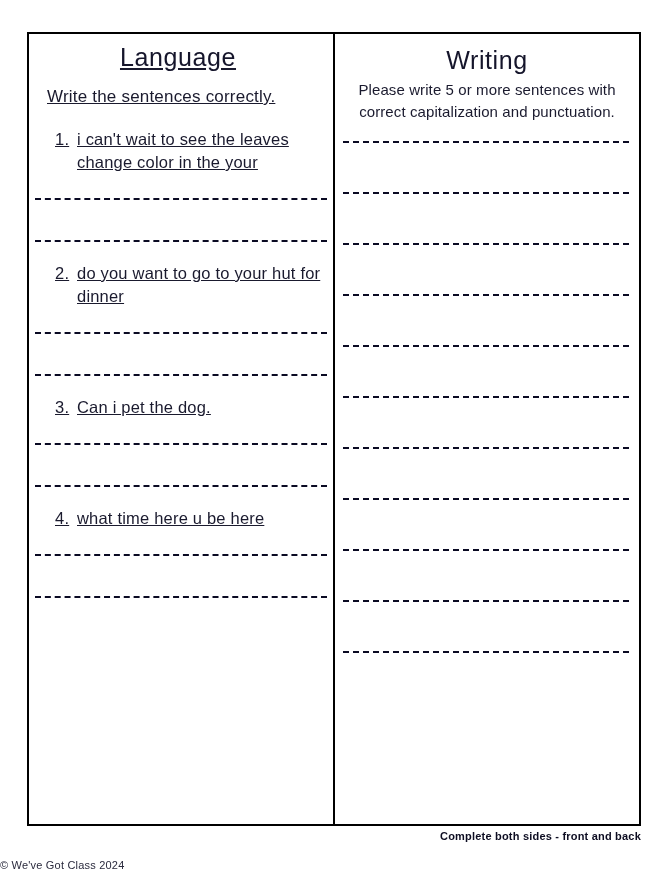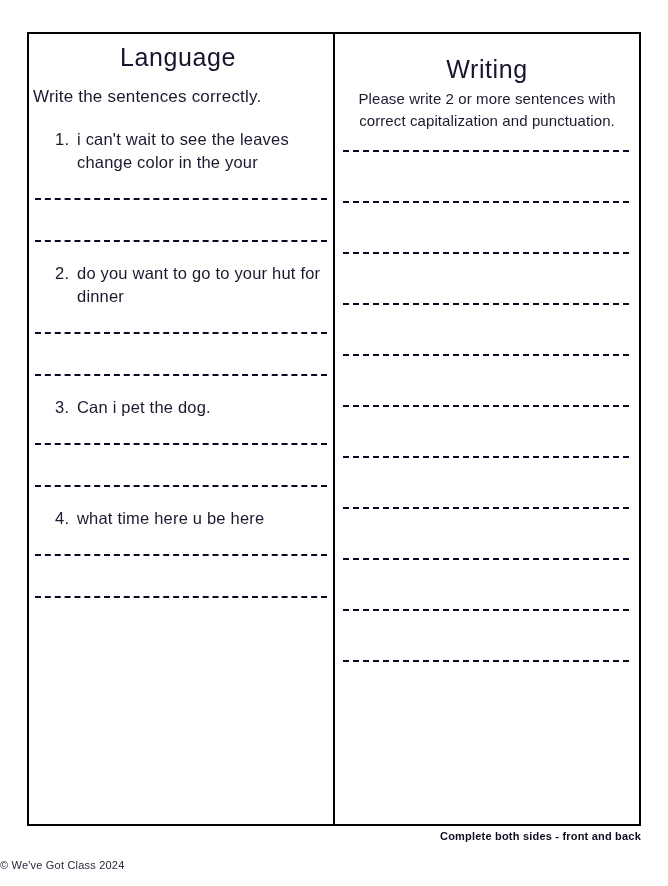--- a/index.html
+++ b/index.html
@@ -30,43 +30,44 @@
 
   .col {
     box-sizing: border-box;
     position: relative;
     height: 100%;
   }
   .col-left {
     width: 306px;
     border-right: 2px solid #000000;
     padding: 0 10px 0 4px;
+    text-decoration: underline;
   }
   .col-right {
     width: 304px;
-    padding: 12px 8px 0 8px;
+    padding: 3px 8px 0 8px;
   }
 
   
   .col-title {
     text-align: center;
     font-size: 25px;
     line-height: 30px;
     font-weight: 400;
     letter-spacing: 0.6px;
     margin-top: 8px;
     color: #15152b;
   }
 
   
   .instruction {
     font-size: 17px;
     line-height: 22px;
     margin-top: 14px;
-    margin-left: 0;
+    margin-left: 14px;
     letter-spacing: 0.2px;
   }
 
   .item {
     margin-top: 20px;
     margin-left: 22px;
     font-size: 16.5px;
     line-height: 23px;
     display: flex;
     letter-spacing: 0.2px;
@@ -191,21 +192,21 @@
       <div class="rule rule-left"></div>
       <div class="gap-a"></div>
       <div class="rule rule-left"></div>
     </div>
   </div>
 
   <div class="col col-right">
     <div class="col-title">Writing</div>
 
 
-    <div class="subprompt">Please write 2 or more sentences with correct capitalization and punctuation.</div>
+    <div class="subprompt">Please write 5 or more sentences with correct capitalization and punctuation.</div>
 
     <div class="right-lines">
       <div class="rule rule-right"></div>
       <div class="rule rule-right"></div>
       <div class="rule rule-right"></div>
       <div class="rule rule-right"></div>
       <div class="rule rule-right"></div>
       <div class="rule rule-right"></div>
       <div class="rule rule-right"></div>
       <div class="rule rule-right"></div>

